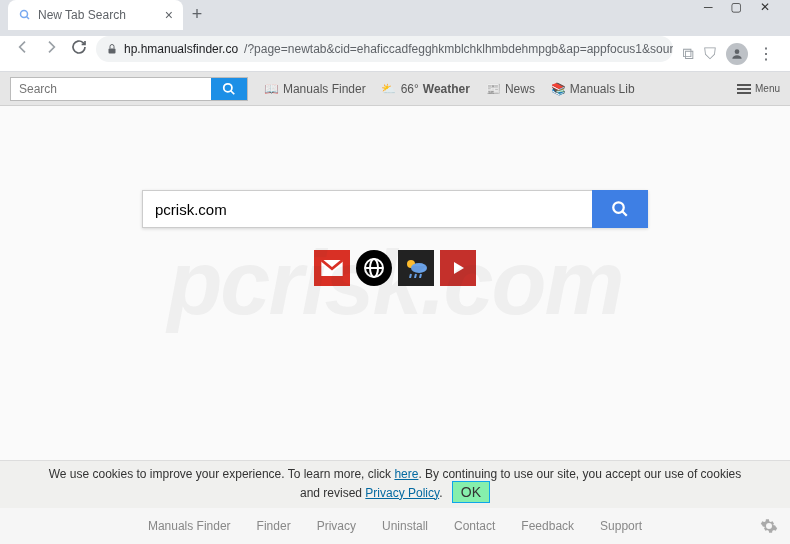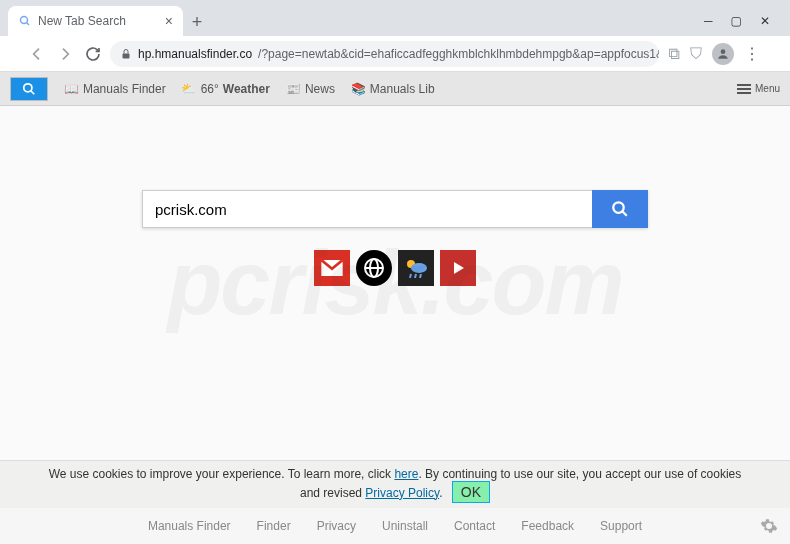--- a/index.html
+++ b/index.html
@@ -1,27 +1,27 @@
 <!DOCTYPE html>
 <html><head>
 <meta charset="utf-8">
 <style>
 * { margin: 0; padding: 0; box-sizing: border-box; font-family: -apple-system, BlinkMacSystemFont, "Segoe UI", Arial, sans-serif; }
 body { width: 790px; height: 544px; background: #fff; overflow: hidden; position: relative; }
 
 
-.titlebar { height: 36px; background: #dee1e6; display: flex; align-items: flex-end; padding: 0 8px; }
+.titlebar { height: 36px; background: #dee1e6; display: flex; align-items: flex-start; padding: 0 8px; }
 .tab { background: #fff; border-radius: 8px 8px 0 0; height: 30px; min-width: 175px; display: flex; align-items: center; padding: 0 10px; font-size: 12px; color: #5f6368; gap: 6px; }
 .tab-icon { width: 14px; height: 14px; display: flex; align-items: center; justify-content: center; }
 .tab-close { margin-left: auto; font-size: 14px; color: #5f6368; }
 .newtab { width: 28px; height: 28px; display: flex; align-items: center; justify-content: center; color: #5f6368; font-size: 18px; }
 .wincontrols { margin-left: auto; display: flex; gap: 18px; padding: 0 12px 8px 0; align-items: center; }
 .wincontrols span { font-size: 12px; color: #333; font-family: Arial; }
 
-.addrbar { height: 36px; background: #fff; display: flex; align-items: center; padding: 0 26px; gap: 6px; border-bottom: 1px solid #dadce0; }
+.addrbar { height: 36px; background: #fff; display: flex; padding: 0 12px; gap: 6px; border-bottom: 1px solid #dadce0; }
 .navi { width: 22px; height: 22px; display: flex; align-items: center; justify-content: center; color: #9aa0a6; }
 .navi.dark { color: #5f6368; }
 .url { flex: 1; background: #f1f3f4; border-radius: 14px; height: 26px; display: flex; align-items: center; padding: 0 10px; font-size: 12px; color: #5f6368; gap: 6px; overflow: hidden; white-space: nowrap; }
 .righticons { display: flex; gap: 10px; align-items: center; padding: 0 4px; }
 .avatar { width: 22px; height: 22px; border-radius: 50%; background: #bdc1c6; display: flex; align-items: center; justify-content: center; }
 
 
 .toolbar { height: 34px; background: #e6e6e6; border-bottom: 1px solid #d0d0d0; display: flex; align-items: center; padding: 0 10px; gap: 16px; }
 .tsearch { display: flex; height: 24px; border: 1px solid #bbb; }
 .tsearch input { border: none; width: 200px; padding: 0 8px; font-size: 12px; color: #888; outline: none; }
@@ -115,20 +115,21 @@
           <circle cx="12" cy="8" r="4"></circle>
           <path d="M4 20c0-4 4-6 8-6s8 2 8 6"></path>
         </svg>
       </div>
     <span style="color:#5f6368">⋮</span>
   </div>
 </div>
 
 <div class="toolbar">
   <div class="tsearch">
+    <input placeholder="Search" style="">
     <div class="tsearch-btn">
       <svg width="14" height="14" viewBox="0 0 24 24" fill="none" stroke="#fff" stroke-width="3">
           <circle cx="10" cy="10" r="7"></circle>
           <line x1="21" y1="21" x2="15" y2="15"></line>
         </svg>
     </div>
   </div>
   <div class="tlink">
     <span>📖</span>
     <span>Manuals Finder</span>

